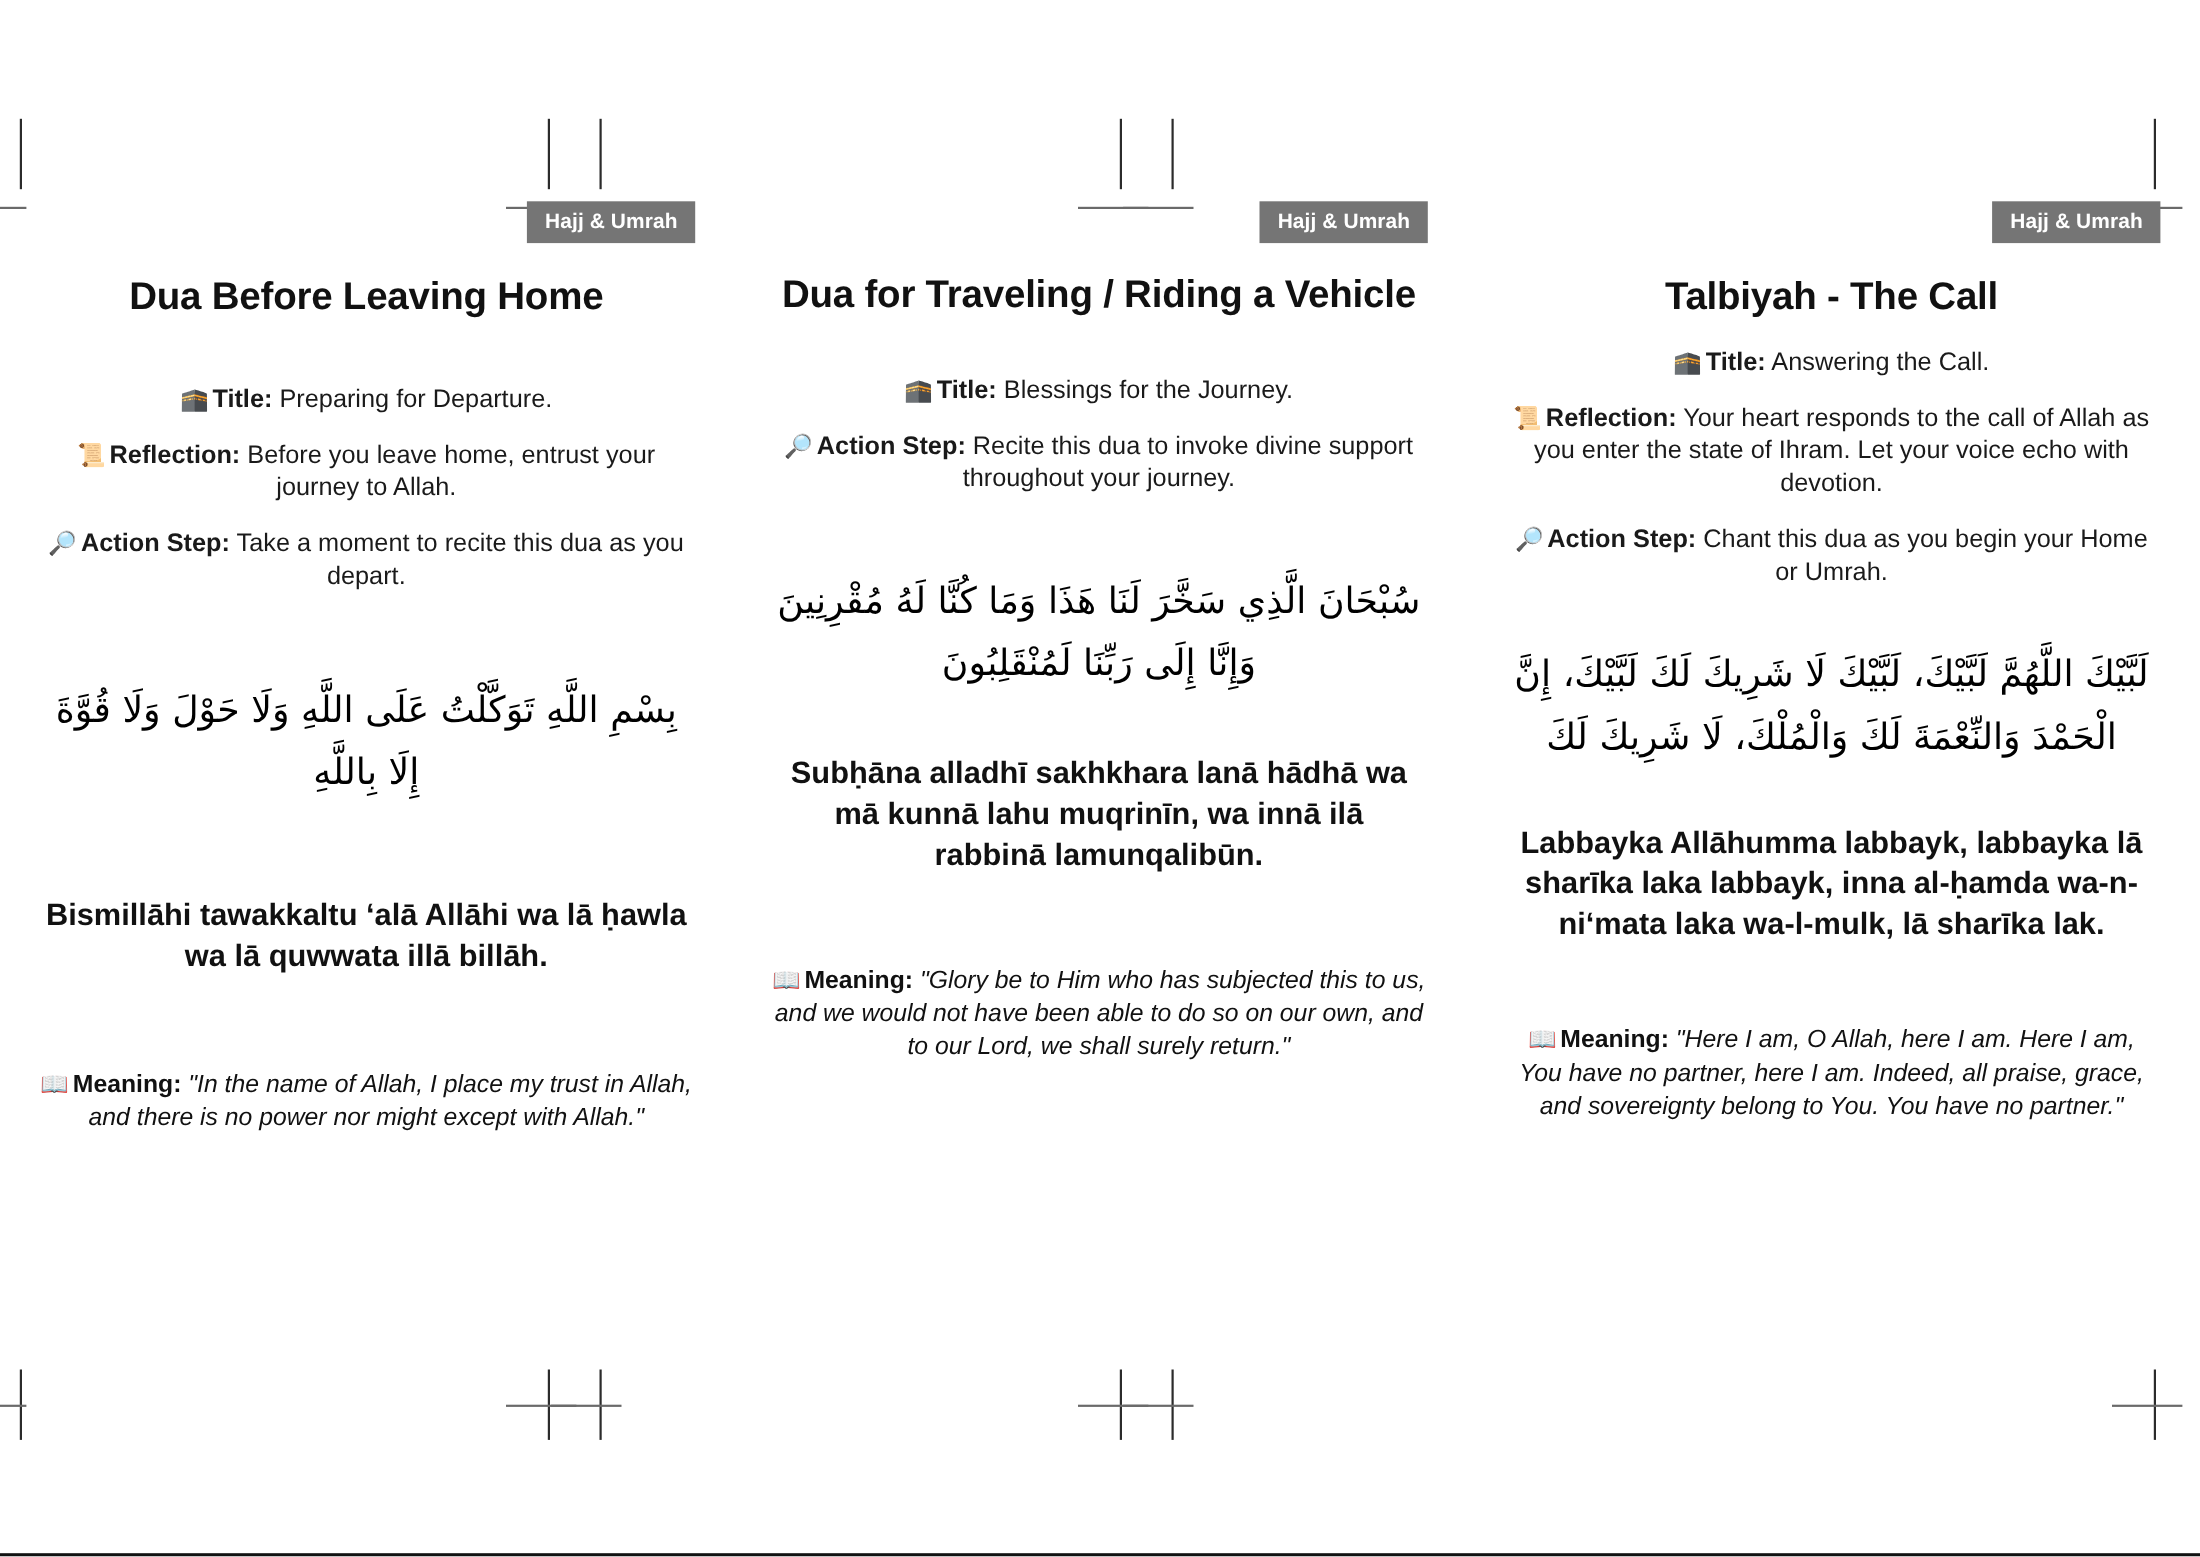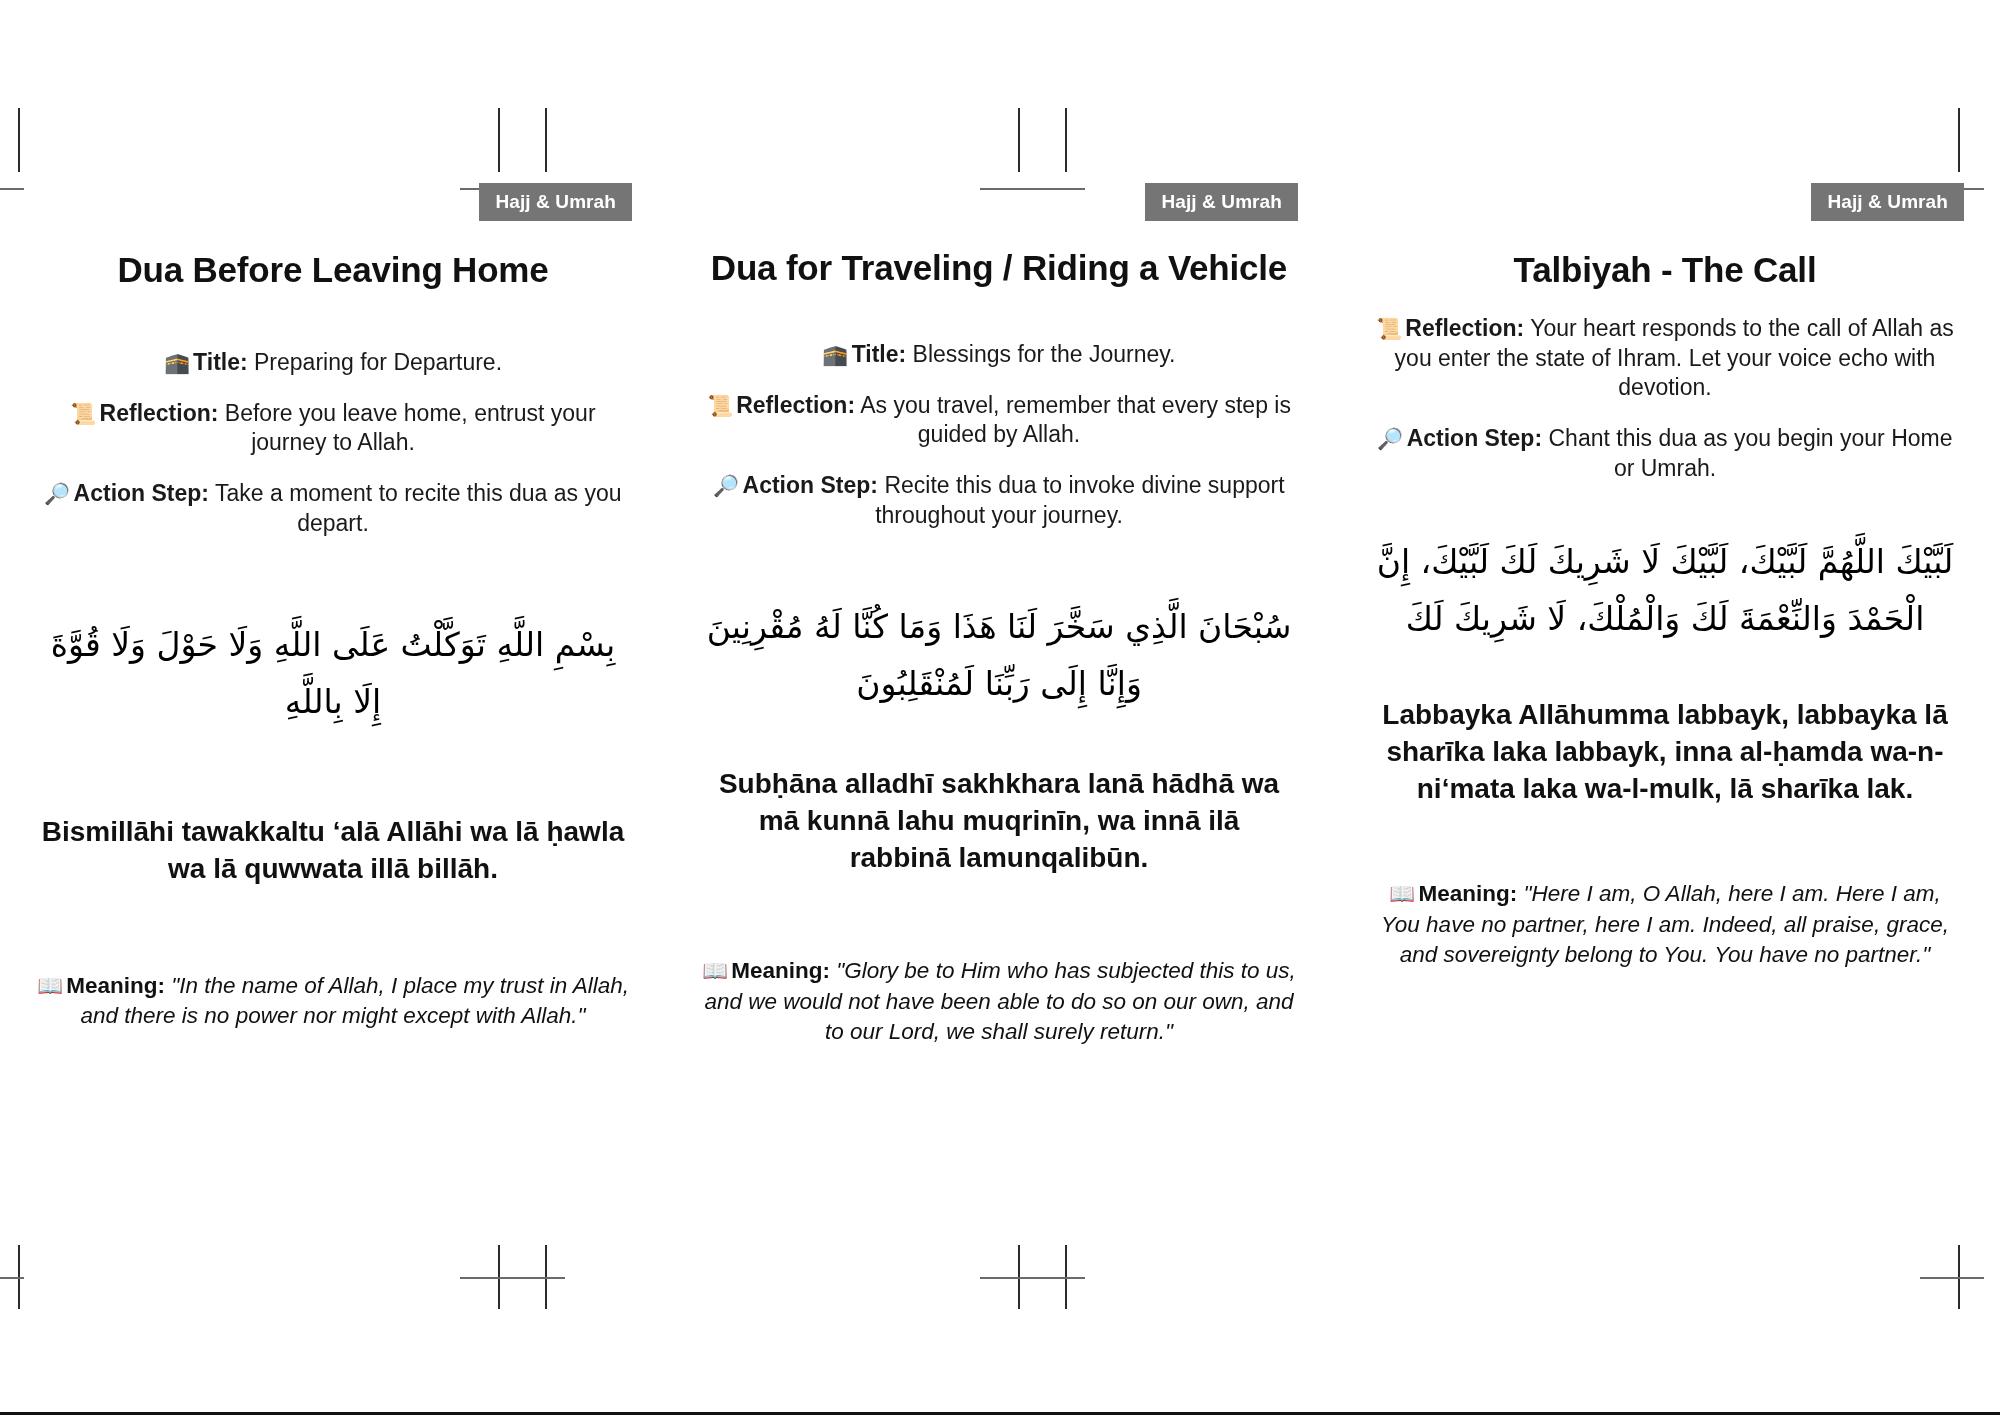--- a/index.html
+++ b/index.html
@@ -275,24 +275,20 @@
       <span class="badge">Hajj &amp; Umrah</span>
     </div>
     <h1 class="card-title">Dua for Traveling / Riding a Vehicle</h1>
 
     <div class="body-block notes">
       <p class="note">
         <span class="emoji">🕋</span><span class="lbl">Title:</span>
         <span>Blessings for the Journey.</span>
       </p>
       <p class="note">
-        <span class="emoji">📜</span><span class="lbl">Reflection:</span>
-        <span>As you travel, remember that every step is guided by Allah.</span>
-      </p>
-      <p class="note">
         <span class="emoji">🔎</span><span class="lbl">Action Step:</span>
         <span>Recite this dua to invoke divine support throughout your journey.</span>
       </p>
     </div>
 
     <p class="arabic">سُبْحَانَ الَّذِي سَخَّرَ لَنَا هَذَا وَمَا كُنَّا لَهُ مُقْرِنِينَ وَإِنَّا إِلَى رَبِّنَا لَمُنْقَلِبُونَ</p>
     <p class="translit">Subḥāna alladhī sakhkhara lanā hādhā wa mā kunnā lahu muqrinīn, wa innā ilā rabbinā lamunqalibūn.</p>
 
     <p class="meaning">
       <span class="emoji">📖</span><span class="lbl">Meaning:</span>
@@ -301,20 +297,24 @@
   </section>
 
   <section class="card card-3">
     <div class="badge-row">
       <span class="badge">Hajj &amp; Umrah</span>
     </div>
     <h1 class="card-title">Talbiyah - The Call</h1>
 
     <div class="body-block notes">
       <p class="note">
+        <span class="emoji">🕋</span><span class="lbl">Title:</span>
+        <span>Answering the Call.</span>
+      </p>
+      <p class="note">
         <span class="emoji">📜</span><span class="lbl">Reflection:</span>
         <span>Your heart responds to the call of Allah as you enter the state of Ihram. Let your voice echo with devotion.</span>
       </p>
       <p class="note">
         <span class="emoji">🔎</span><span class="lbl">Action Step:</span>
         <span>Chant this dua as you begin your Home or Umrah.</span>
       </p>
     </div>
 
     <p class="arabic">لَبَّيْكَ اللَّهُمَّ لَبَّيْكَ، لَبَّيْكَ لَا شَرِيكَ لَكَ لَبَّيْكَ، إِنَّ الْحَمْدَ وَالنِّعْمَةَ لَكَ وَالْمُلْكَ، لَا شَرِيكَ لَكَ</p>

